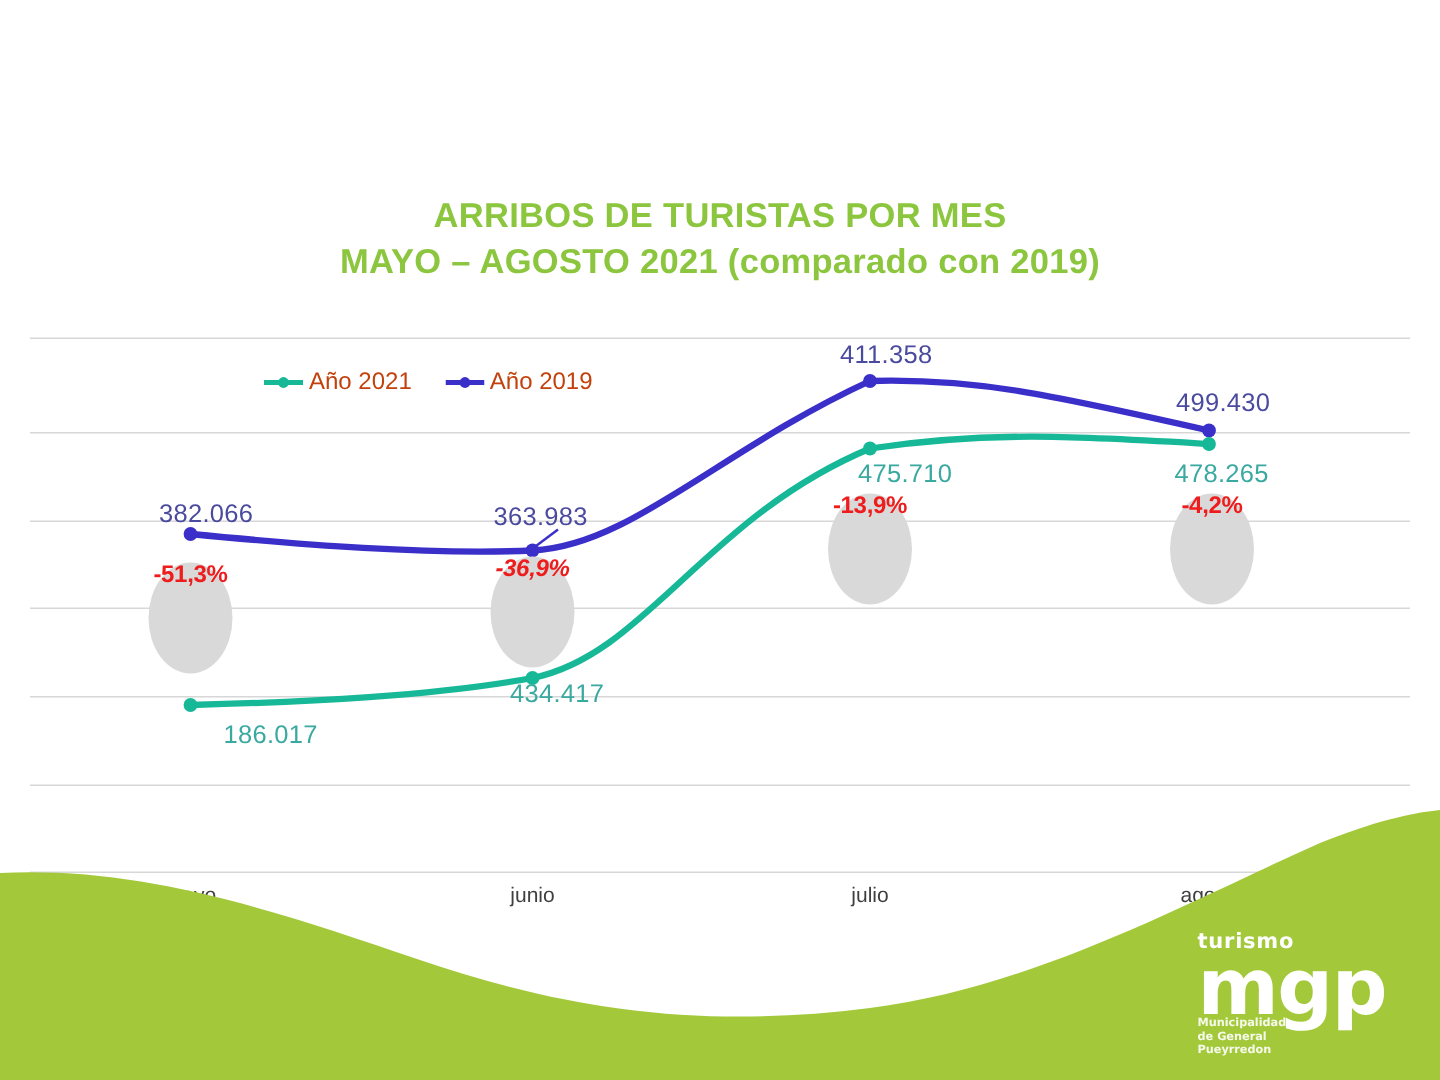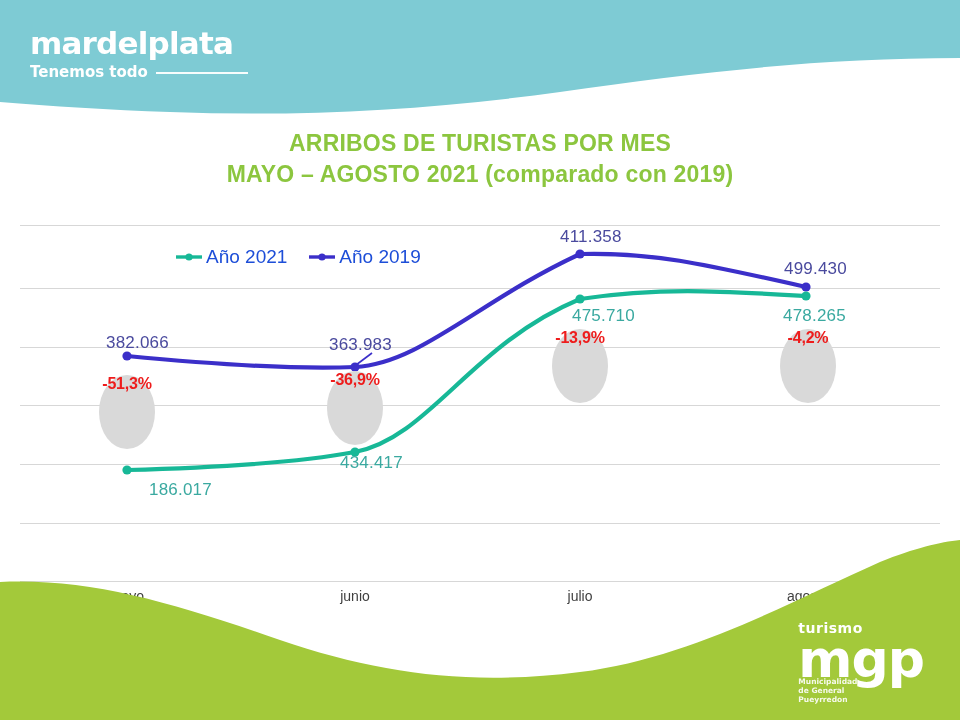--- a/index.html
+++ b/index.html
@@ -63,49 +63,37 @@
     background:#d9d9d9;border-radius:50%;
   }
   .pct .txt{
     position:relative;font-size:16px;font-weight:bold;color:#ee1c1c;
     white-space:nowrap;letter-spacing:-.2px;
   }
 
   
   .legend{position:absolute;left:176px;top:246px;display:flex;align-items:center;gap:22px;}
   .legend-item{display:flex;align-items:center;gap:4px;}
-  .legend-text{font-size:19px;color:#1d4ed8;white-space:nowrap;}
+  .legend-text{font-size:16px;color:#c2410c;white-space:nowrap;}
 
   
   .footer-wave{position:absolute;left:0;bottom:0;width:960px;height:180px;}
   .mgp{
     position:absolute;right:36px;bottom:16px;color:#fff;text-align:left;
     font-family:"DejaVu Sans", sans-serif;line-height:1;
   }
   .mgp-turismo{font-size:14px;font-weight:bold;letter-spacing:.5px;}
   .mgp-main{font-size:52px;font-weight:bold;letter-spacing:-1px;margin-top:-2px;}
   .mgp-sub{font-size:7.5px;line-height:9px;margin-top:-8px;opacity:.9;font-weight:bold;}
 </style>
 </head>
 <body>
 
 <div id="stage">
 
-  <div class="header-wave">
-    <svg width="960" height="130" viewBox="0 0 960 130" xmlns="http://www.w3.org/2000/svg">
-      <path d="M0,0 L960,0 L960,58 C820,58 700,72 560,92 C430,110 300,117 170,112 C110,110 50,106 0,102 Z" fill="#7ECBD4"></path>
-    </svg>
-    <div class="brand">
-      <div class="brand-name">mardelplata</div>
-      <div class="brand-tag-row">
-        <div class="brand-tag">Tenemos todo</div>
-        <div class="brand-rule"></div>
-      </div>
-    </div>
-  </div>
 
   <div class="chart-title">
     <span class="l1">ARRIBOS DE TURISTAS POR MES</span>
     <span class="l2">MAYO – AGOSTO 2021  (comparado con 2019)</span>
   </div>
 
   <div class="plot">
     <svg width="960" height="390" viewBox="0 0 960 390" xmlns="http://www.w3.org/2000/svg">
       <g stroke="#d7d7d7" stroke-width="1">
         <line x1="20" y1="20.5" x2="940" y2="20.5"></line>
@@ -159,21 +147,21 @@
 
     <div class="vlabel teal" style="left:102px;top:275px;margin-left:47px;">186.017</div>
     <div class="vlabel teal" style="left:340px;top:248px;">434.417</div>
     <div class="vlabel teal" style="left:572px;top:101px;">475.710</div>
     <div class="vlabel teal" style="left:783px;top:101px;">478.265</div>
 
     <div class="pct" style="left:127px;top:207px;">
       <div class="ell"></div>
       <div class="txt">-51,3%</div>
     </div>
-    <div class="pct" style="left:355px;top:203px;">
+    <div class="pct" style="left:355px;top:203px;font-style:italic;">
       <div class="ell"></div>
       <div class="txt">-36,9%</div>
     </div>
     <div class="pct" style="left:580px;top:161px;">
       <div class="ell"></div>
       <div class="txt">-13,9%</div>
     </div>
     <div class="pct" style="left:808px;top:161px;">
       <div class="ell"></div>
       <div class="txt">-4,2%</div>

